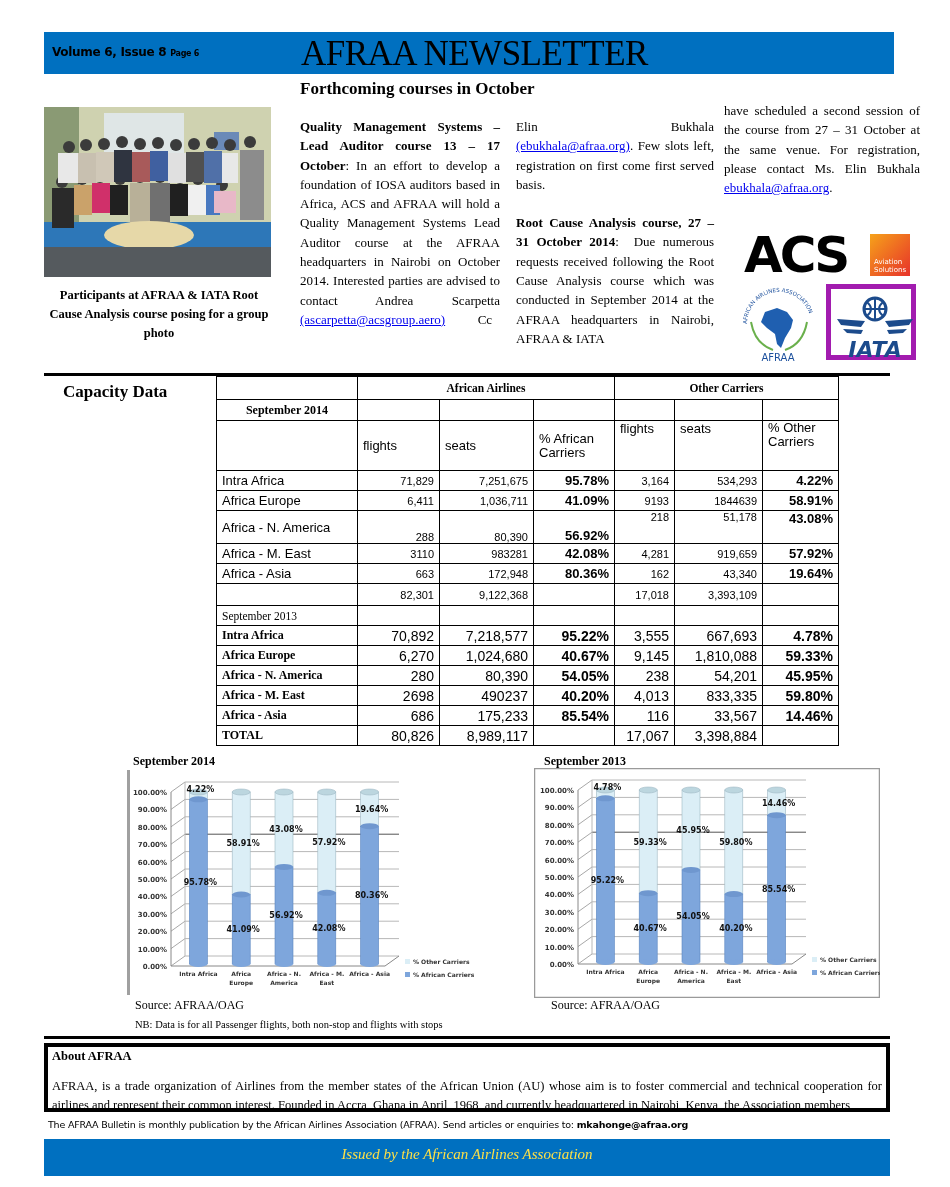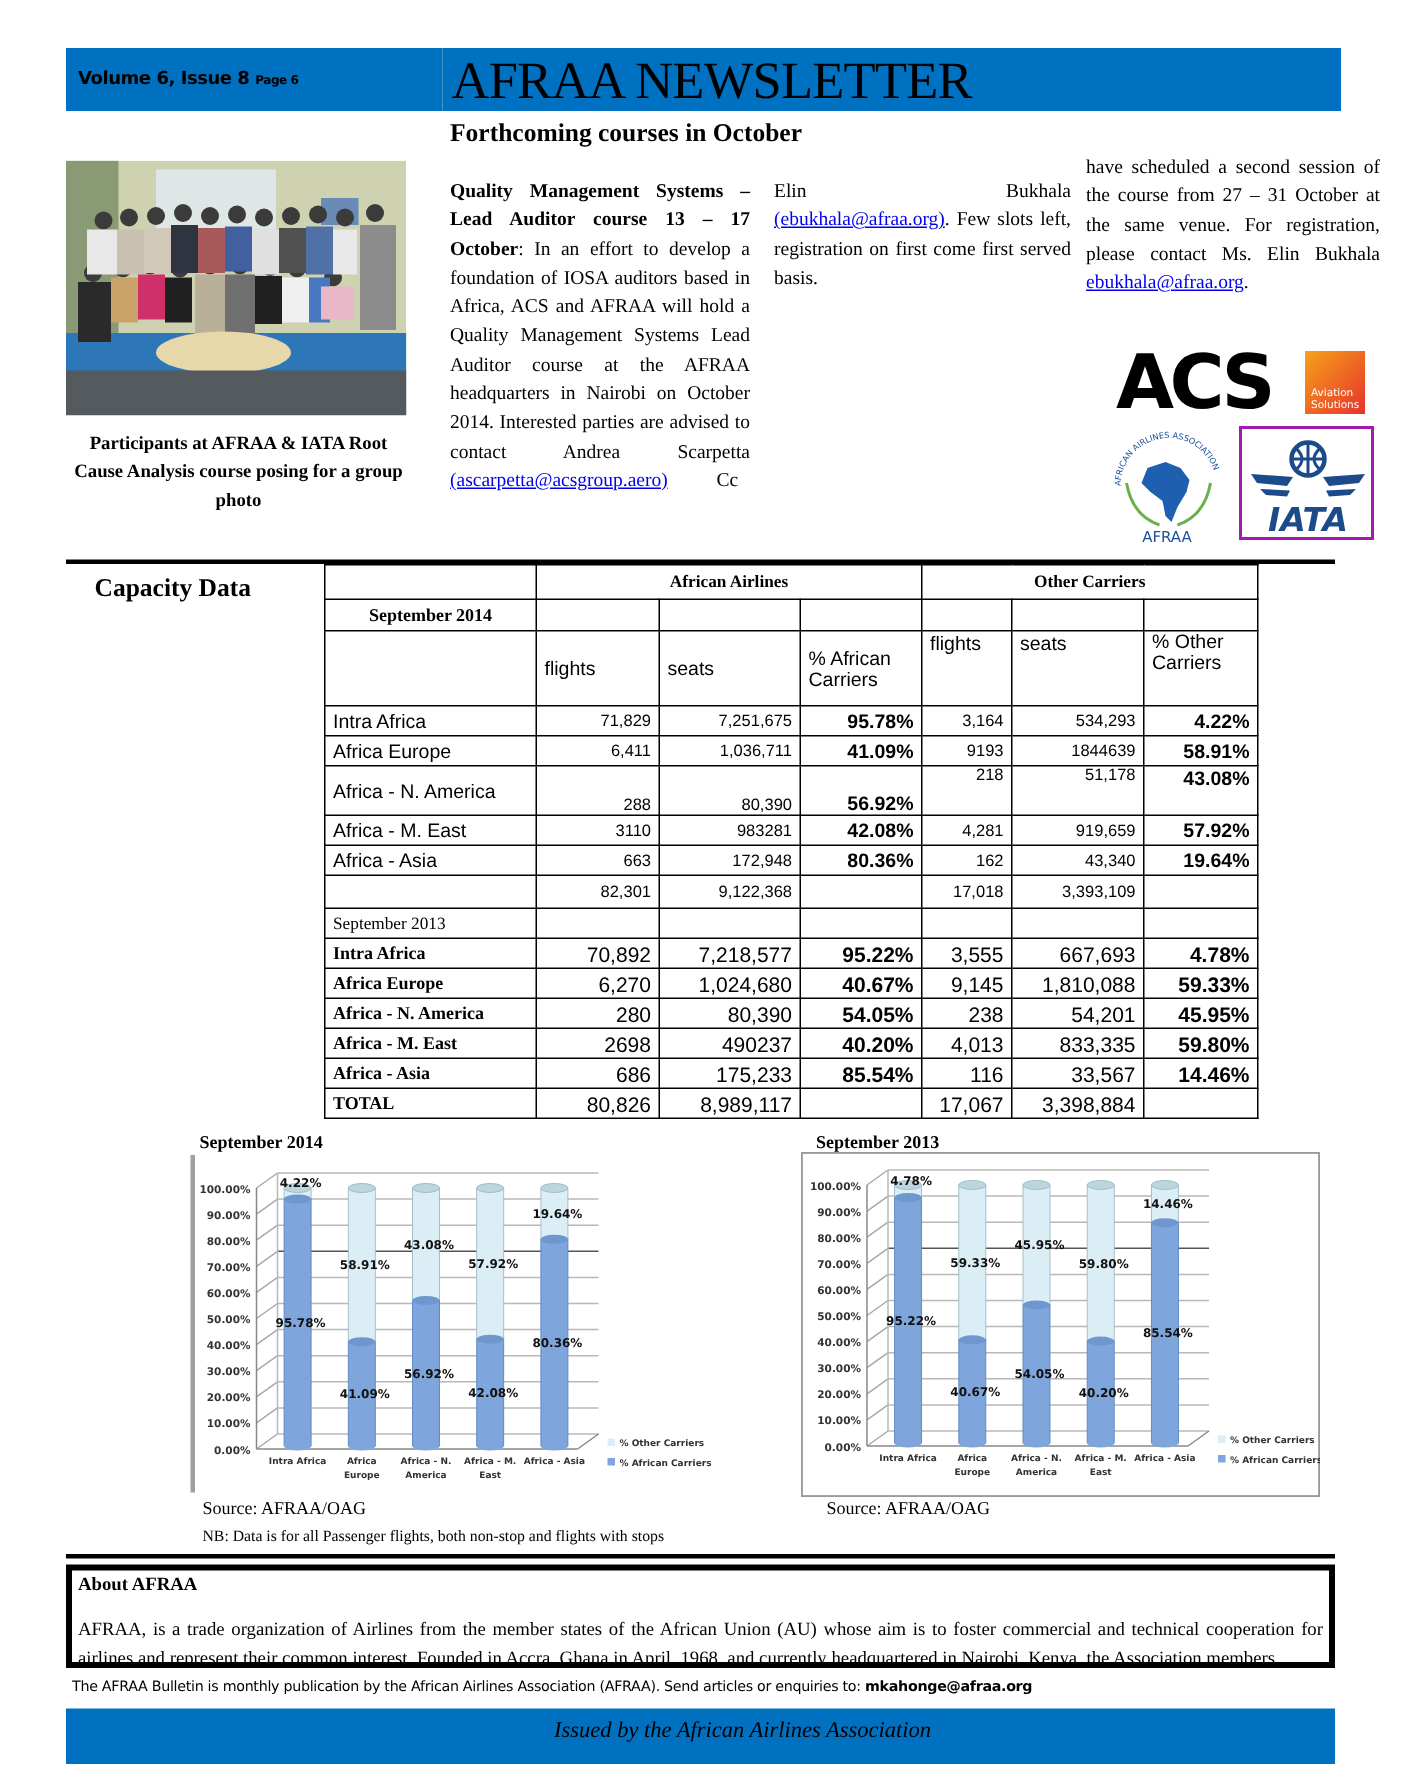--- a/index.html
+++ b/index.html
@@ -22,21 +22,21 @@
   .col { font-size:13px; line-height:19.3px; text-align:justify; hyphens:auto; }
   .col1 { left:300px; top:117px; width:200px; }
   .col2 { left:516px; top:117px; width:198px; }
   .col3 { left:724px; top:101px; width:196px; }
   .col b { font-weight:bold; }
   .col a, .link { color:#0000ee; text-decoration:underline; }
 
   
   .logo-acs { left:744px; top:230px; width:166px; height:48px; }
   .logo-afraa { left:737px; top:282px; width:82px; height:80px; }
-  .logo-iata { left:826px; top:284px; width:90px; height:76px; border:2px solid #a21caf; box-sizing:border-box; background:#fff; }
+  .logo-iata { left:826px; top:284px; width:90px; height:76px; border:5px solid #a21caf; box-sizing:border-box; background:#fff; }
 
   
   .rule { background:#000; }
   .rule-1 { left:44px; top:373px; width:846px; height:3px; }
   .rule-2 { left:44px; top:1036px; width:846px; height:3px; }
 
   .cap-title { left:63px; top:382px; font-size:17px; font-weight:bold; white-space:nowrap; }
 
   
   .cap-table { left:216px; top:376px; border-collapse:collapse; font-family:"Liberation Sans", sans-serif; font-size:12.5px; }
@@ -68,21 +68,21 @@
   .nb { left:135px; top:1019px; font-size:10.5px; white-space:nowrap; }
 
   
   .about { left:44px; top:1043px; width:846px; height:69px; border:4px solid #000; box-sizing:border-box; overflow:hidden; }
   .about-title { left:4px; top:2px; font-size:12.5px; font-weight:bold; }
   .about-text { left:4px; top:30px; width:830px; font-size:12.5px; line-height:19px; text-align:justify; }
 
   .bulletin { left:48px; top:1119px; font-family:"DejaVu Sans", sans-serif; font-size:9.5px; white-space:nowrap; letter-spacing:-0.2px; }
   .bulletin b { font-weight:bold; }
   .footer-bar { left:44px; top:1139px; width:846px; height:37px; background:#0070c0; }
-  .footer-text { left:0; top:7px; width:100%; text-align:center; font-style:italic; font-size:15px; color:#000000;margin-left:28px; }
+  .footer-text { left:0; top:7px; width:100%; text-align:center; font-style:italic; font-size:15px; color:#fde047; }
 </style>
 </head>
 <body>
 
 <div class="abs vol-bar">
   <div class="abs vol-text">
     <span>Volume 6, Issue 8</span>
     <span class="pg">Page 6</span>
   </div>
 </div>
@@ -149,20 +149,21 @@
 </div>
 <div class="abs caption">Participants at  AFRAA &amp; IATA Root Cause Analysis course posing for a group photo</div>
 
 <div class="abs col col1">
   <b>Quality Management Systems – Lead Auditor course 13 – 17 October</b><span>: In an effort to develop a foundation of IOSA auditors based in Africa, ACS and AFRAA will hold a Quality Management Systems Lead Auditor course at the AFRAA headquarters in Nairobi on October 2014.  Interested parties are advised to contact Andrea Scarpetta </span><a>(ascarpetta@acsgroup.aero)</a><span>&nbsp;&nbsp;&nbsp;&nbsp;&nbsp;&nbsp;&nbsp;&nbsp;&nbsp;&nbsp;Cc</span>
 </div>
 <div class="abs col col2">
   <div style="text-align:justify;text-align-last:justify;">Elin Bukhala</div>
   <div><a>(ebukhala@afraa.org)</a><span>. Few slots left, registration on first come first served basis.</span></div>
   <div style="height:19px"></div>
+  <div><b>Root Cause Analysis course, 27 – 31 October 2014</b><span>:&nbsp; Due numerous requests received following the Root Cause Analysis course which was conducted in September 2014 at the AFRAA headquarters in Nairobi, AFRAA &amp; IATA</span></div>
 </div>
 <div class="abs col col3">
   <span>have scheduled a second session of the course from 27 – 31 October at the same venue. For registration, please contact Ms. Elin Bukhala </span><a>ebukhala@afraa.org</a><span>.</span>
 </div>
 
 <div class="abs logo-acs">
   <svg width="166" height="48" viewBox="0 0 166 48">
     <text x="0" y="42" font-family="DejaVu Sans, sans-serif" font-weight="bold" font-size="50" fill="#000" letter-spacing="-3">ACS</text>
     <defs>
         <linearGradient id="acsg" x1="0" y1="0" x2="1" y2="1">

